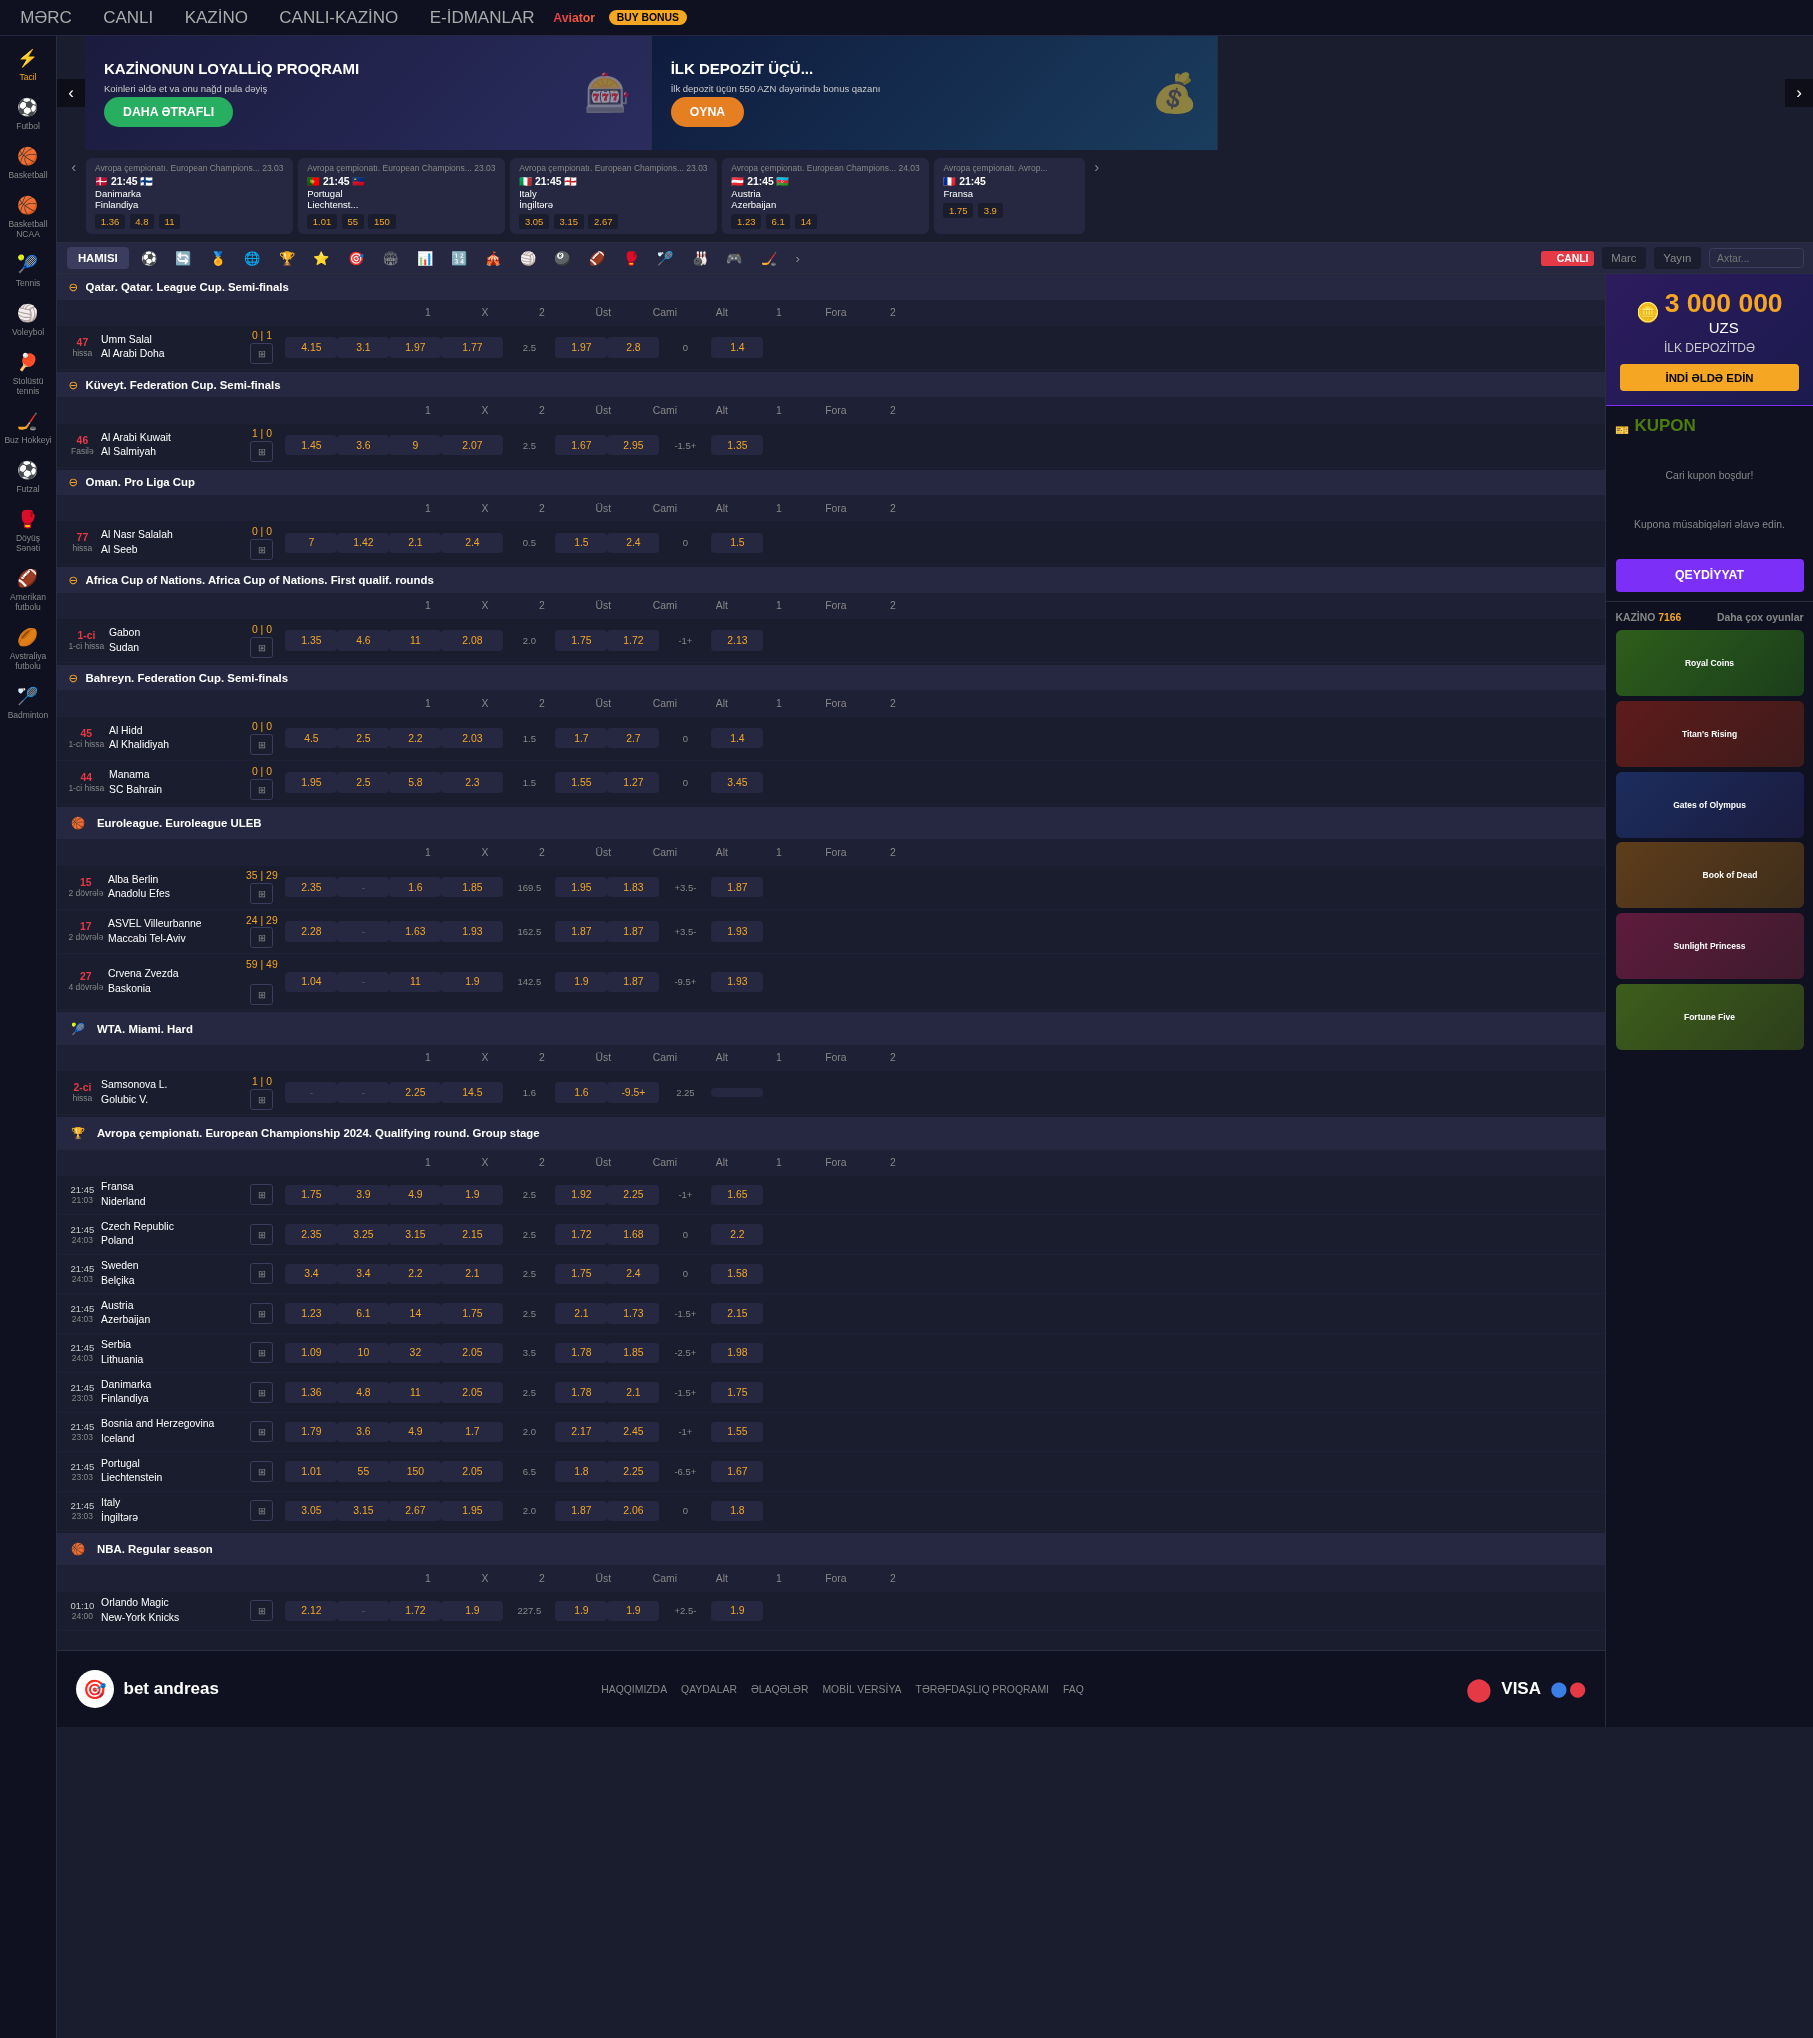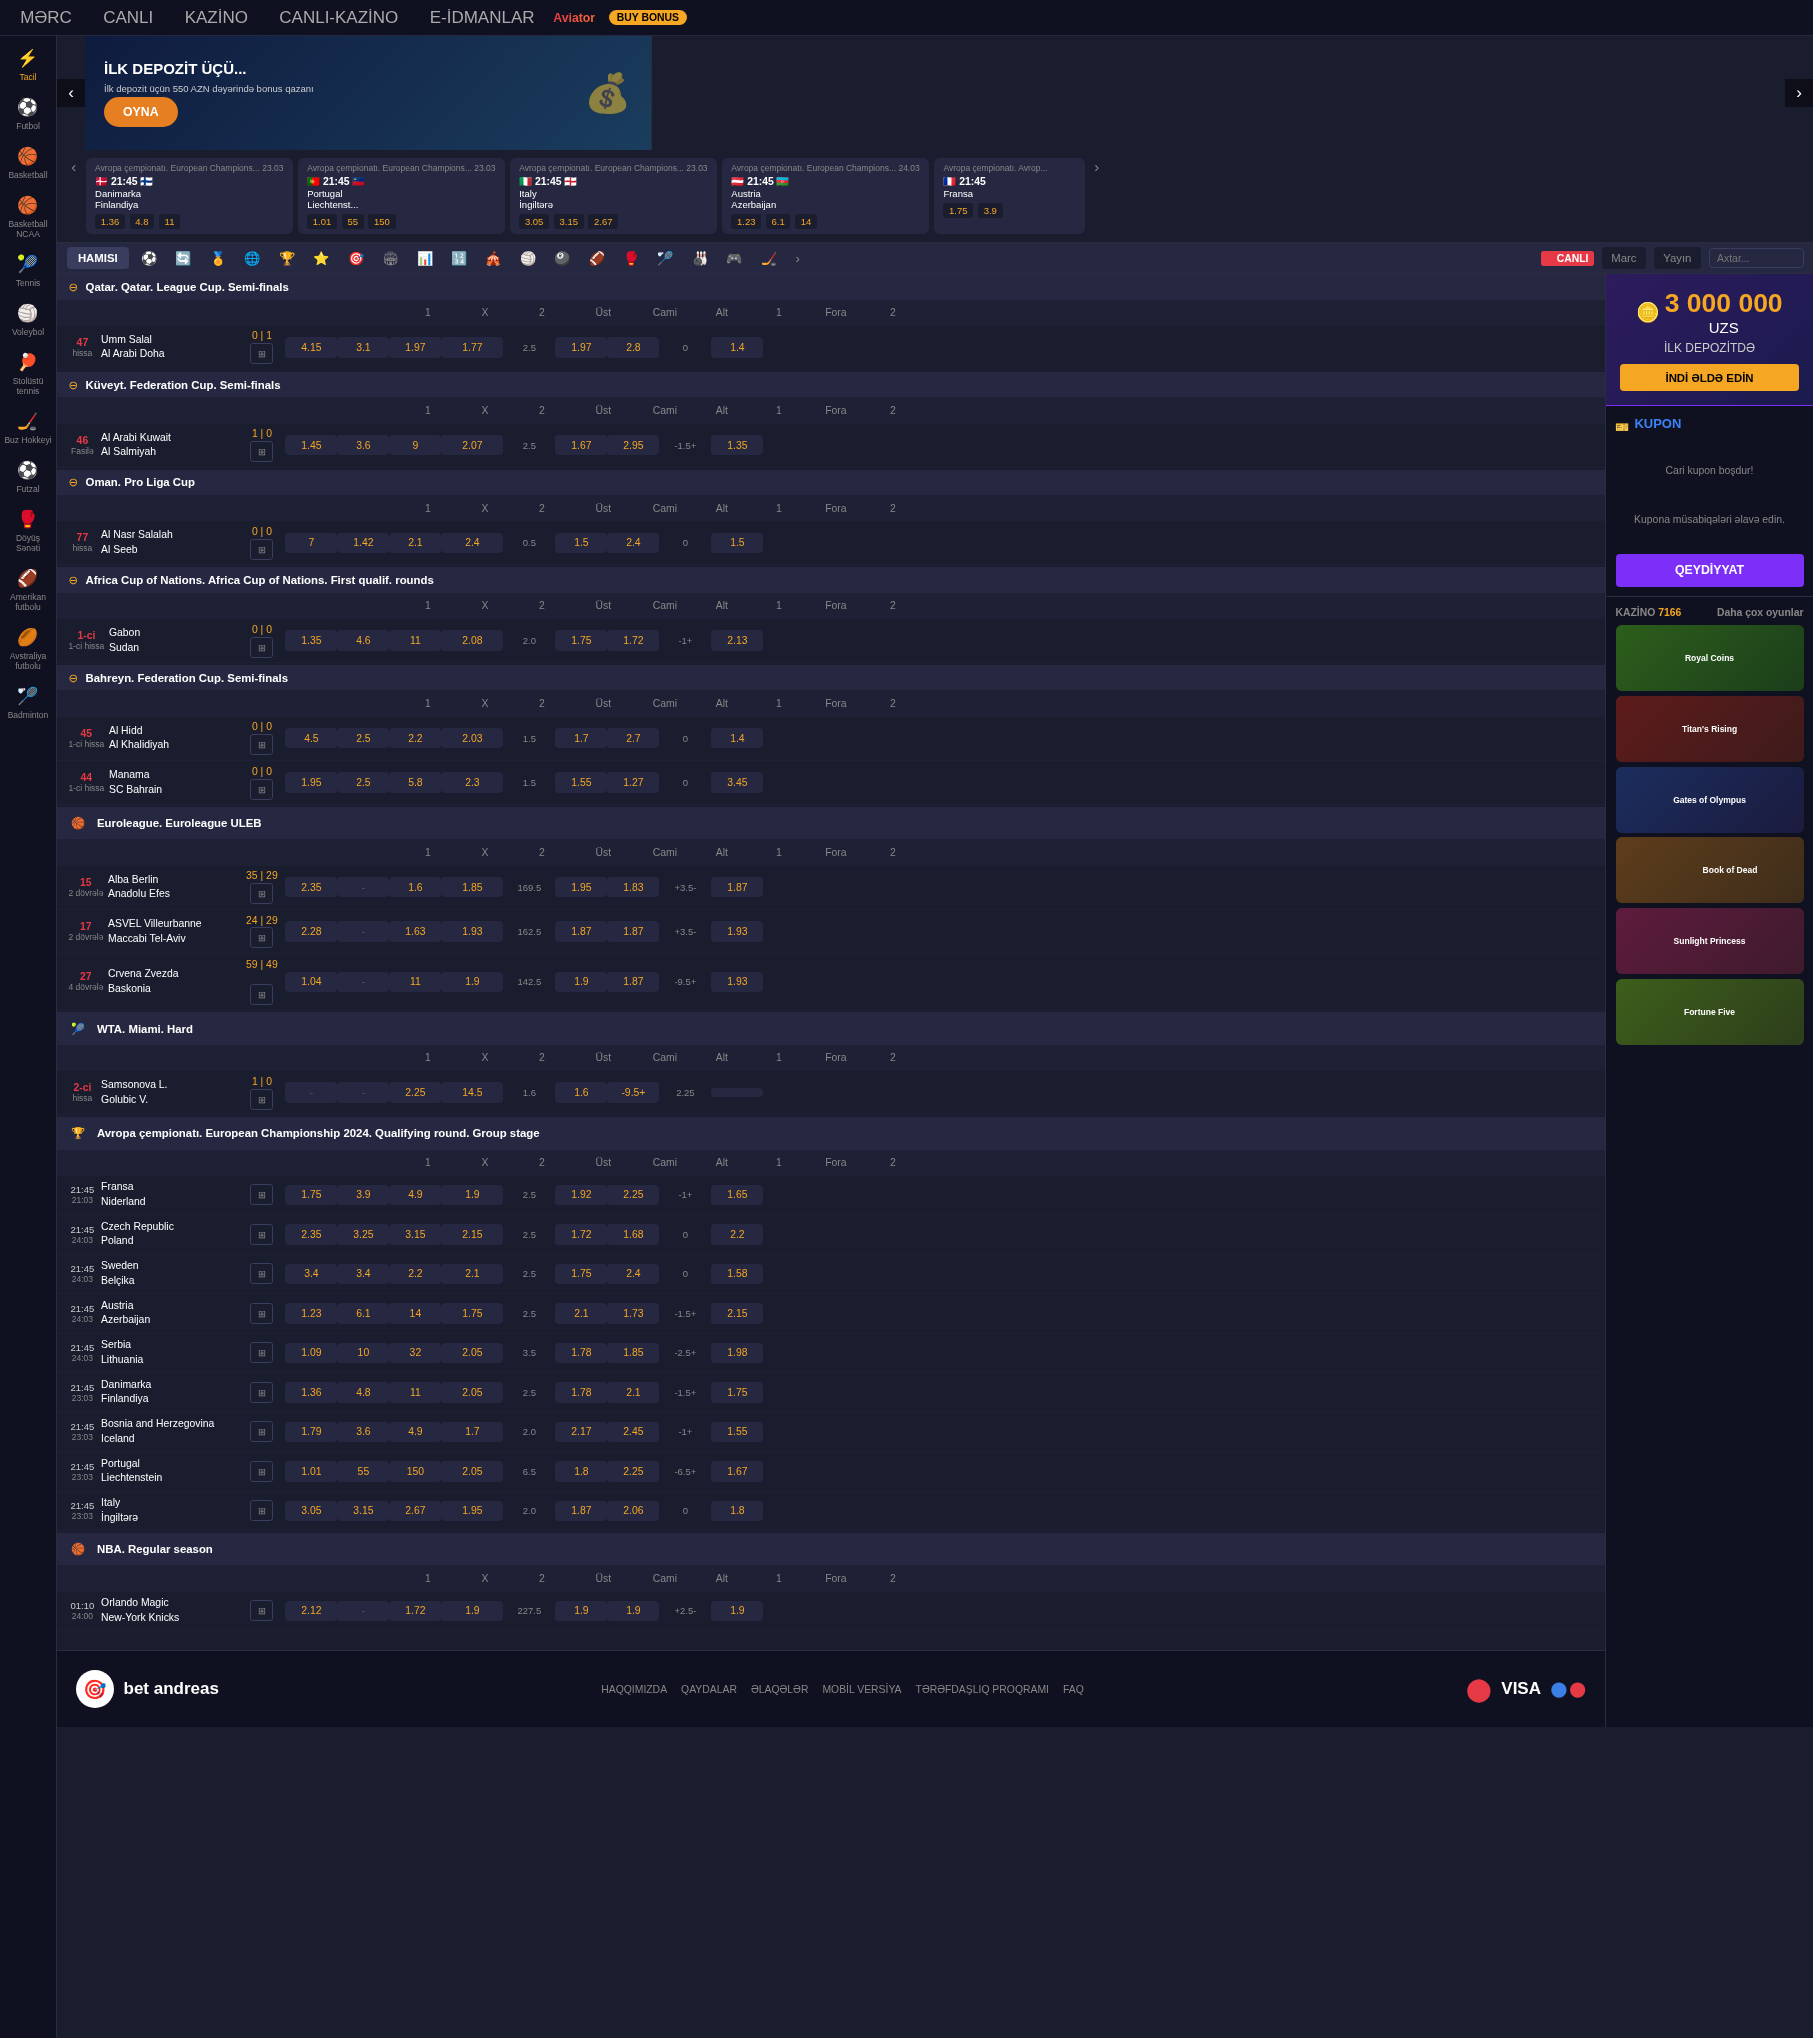--- a/index.html
+++ b/index.html
@@ -55,21 +55,21 @@
     
     
     .right-panel { width: 208px; background: #0f1120; border-left: 0.9px solid #2a2d3e; flex-shrink: 0; }
     .bonus-box { background: linear-gradient(135deg, #2d1b5e 0%, #1b1b4e 100%); padding: 14px; text-align: center; border-bottom: 1.9px solid #7b2ff7; }
     .bonus-box .amount { color: #f5a623; font-size: 26.5px; font-weight: bold; }
     .bonus-box .currency { color: #fff; font-size: 15px; }
     .bonus-box .subtitle { color: #ccc; font-size: 12px; margin: 4.7px 0; }
     .bonus-btn { background: #f5a623; color: #000; border: none; padding: 7.6px 14px; border-radius: 3.8px; cursor: pointer; font-weight: bold; font-size: 11.4px; width: 100%; margin-top: 4.7px; }
     
     .kupon-section { padding: 9.5px; border-bottom: 0.9px solid #2a2d3e; }
-    .kupon-title { color: #3b82f6; font-size: 13px; font-weight: bold; margin-bottom: 7.6px; }
+    .kupon-title { color: #4d7c0f; font-size: 17px; font-weight: bold; margin-bottom: 7.6px; }
     .kupon-empty { color: #888; font-size: 10.4px; text-align: center; padding: 19px 0; }
     .kupon-btn { background: #7b2ff7; color: #fff; border: none; padding: 9.5px; border-radius: 3.8px; cursor: pointer; font-weight: bold; font-size: 12.3px; width: 100%; margin-top: 9.5px; }
     
     .casino-section { padding: 9.5px; }
     .casino-title { color: #fff; font-size: 12.3px; font-weight: bold; margin-bottom: 7.6px; display: flex; justify-content: space-between; }
     .casino-title span { color: #888; font-size: 10.4px; }
     .casino-grid { display: grid; grid-template-columns: 1fr; gap: 4.7px; }
     .casino-card { background: #252840; border-radius: 5.7px; height: 66px; overflow: hidden; cursor: pointer; display: flex; align-items: center; justify-content: center; }
     .casino-card-1 { background: linear-gradient(135deg, #2d5e1b 0%, #1b3e1b 100%); }
     .casino-card-2 { background: linear-gradient(135deg, #5e1b1b 0%, #3e1b1b 100%); }
@@ -193,20 +193,28 @@
       <span>Badminton</span>
     </div>
   </div>
 
   <div class="main">
 
     <div class="banner-section">
       <button class="banner-nav">‹</button>
       <div class="banner-container">
         <div class="banners">
+          <div class="banner banner-2">
+            <div>
+              <div class="banner-title">KAZİNONUN LOYALLİQ PROQRAMI</div>
+              <div style="color:#ccc;font-size:9.5px;margin:3.8px 0;">Koinleri əldə et va onu nağd pula dəyiş</div>
+              <button class="banner-btn green">DAHA ƏTRAFLΙ</button>
+            </div>
+            <div style="font-size:38px;opacity:0.5">🎰</div>
+          </div>
           <div class="banner banner-3">
             <div>
               <div class="banner-title">İLK DEPOZİT ÜÇÜ...</div>
               <div style="color:#ccc;font-size:9.5px;margin:3.8px 0;">İlk depozit üçün 550 AZN dəyərində bonus qazanı</div>
               <button class="banner-btn orange">OYNA</button>
             </div>
             <div style="font-size:38px;opacity:0.5">💰</div>
           </div>
         </div>
       </div>

